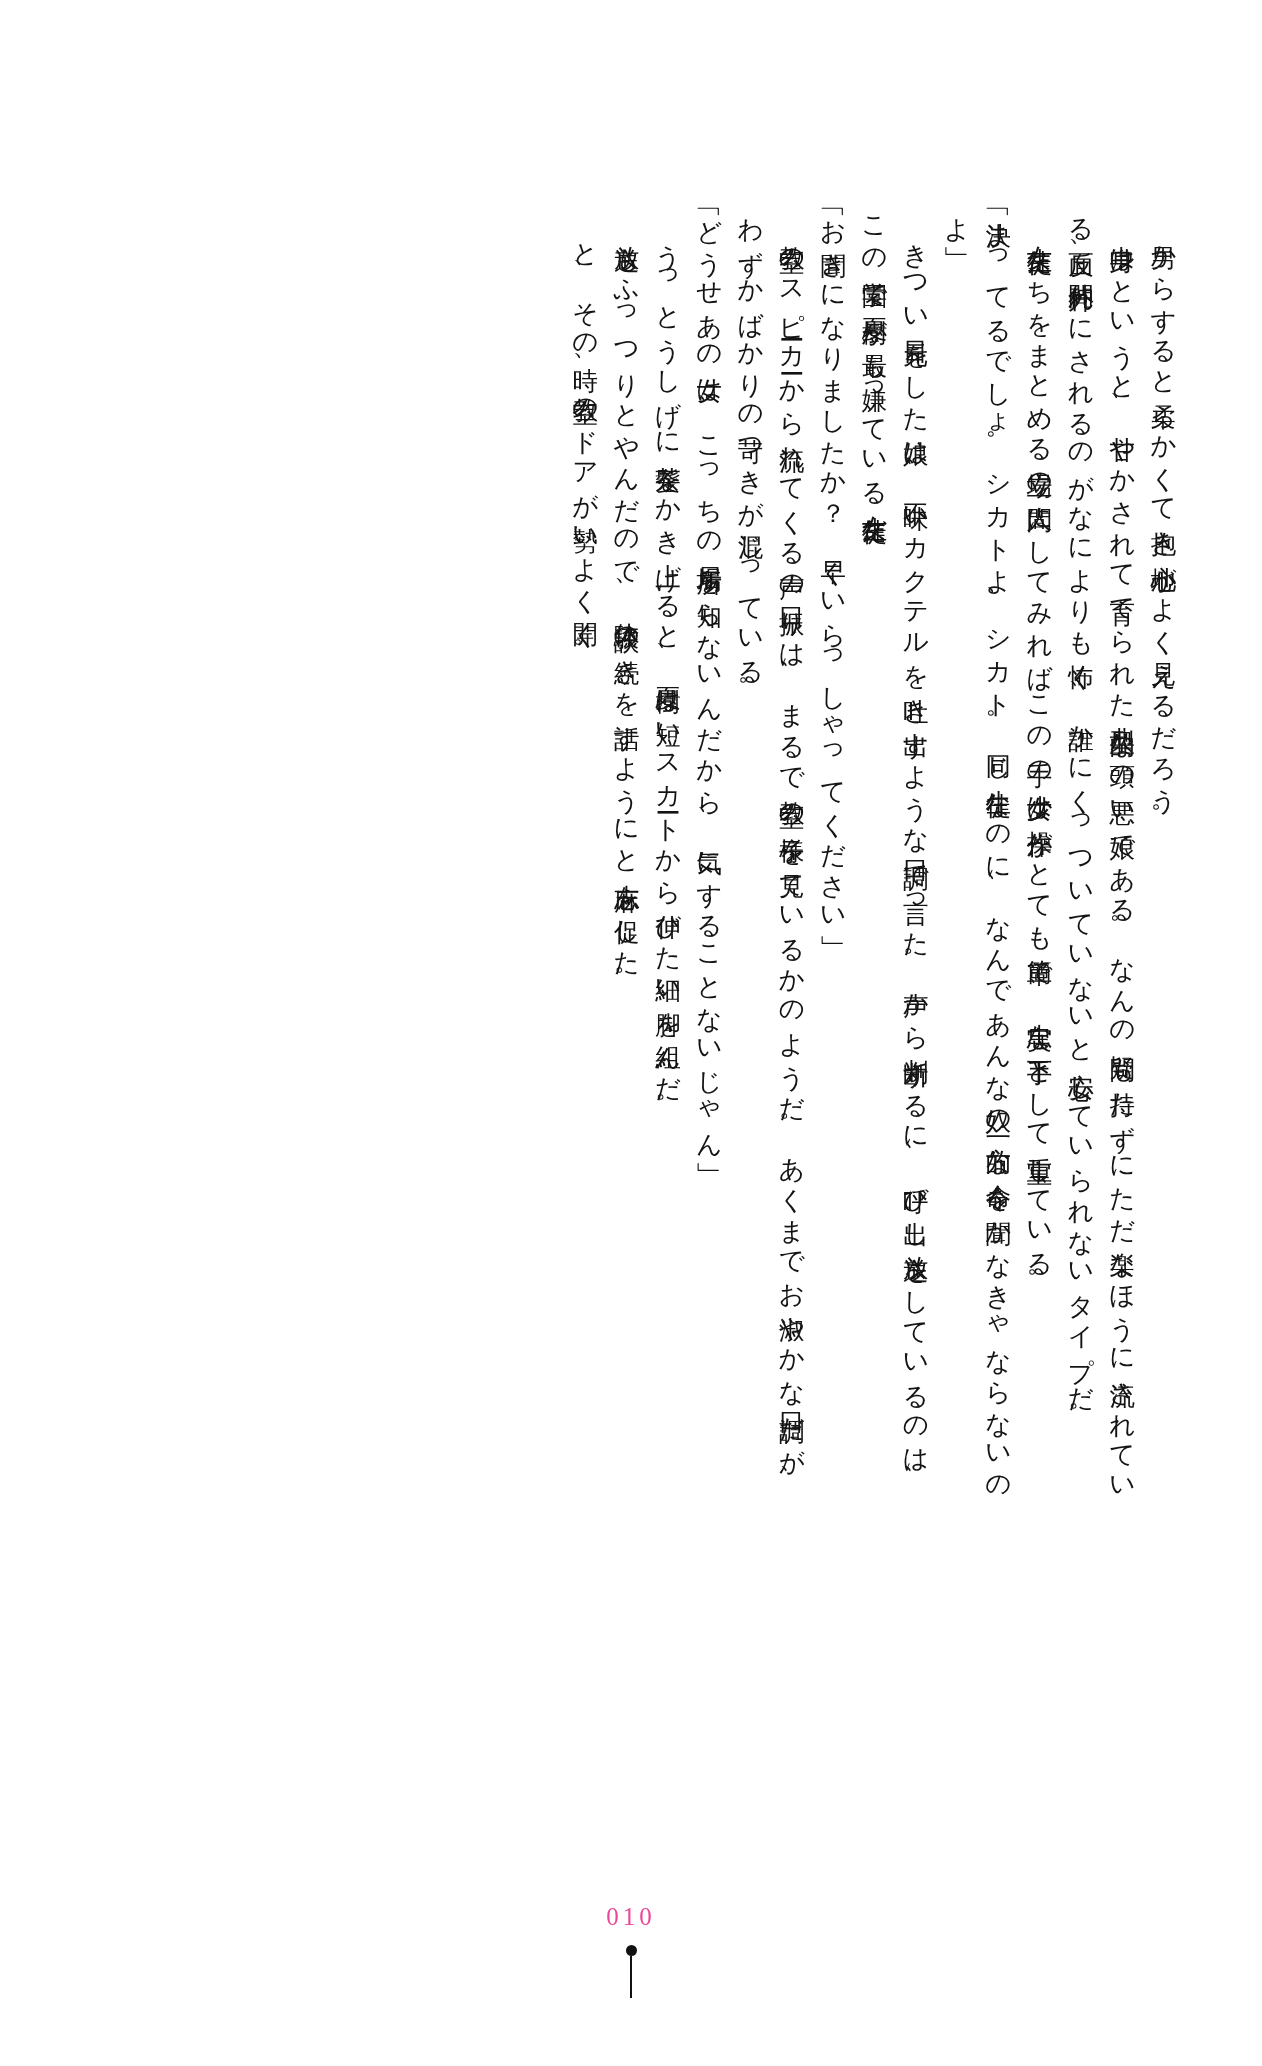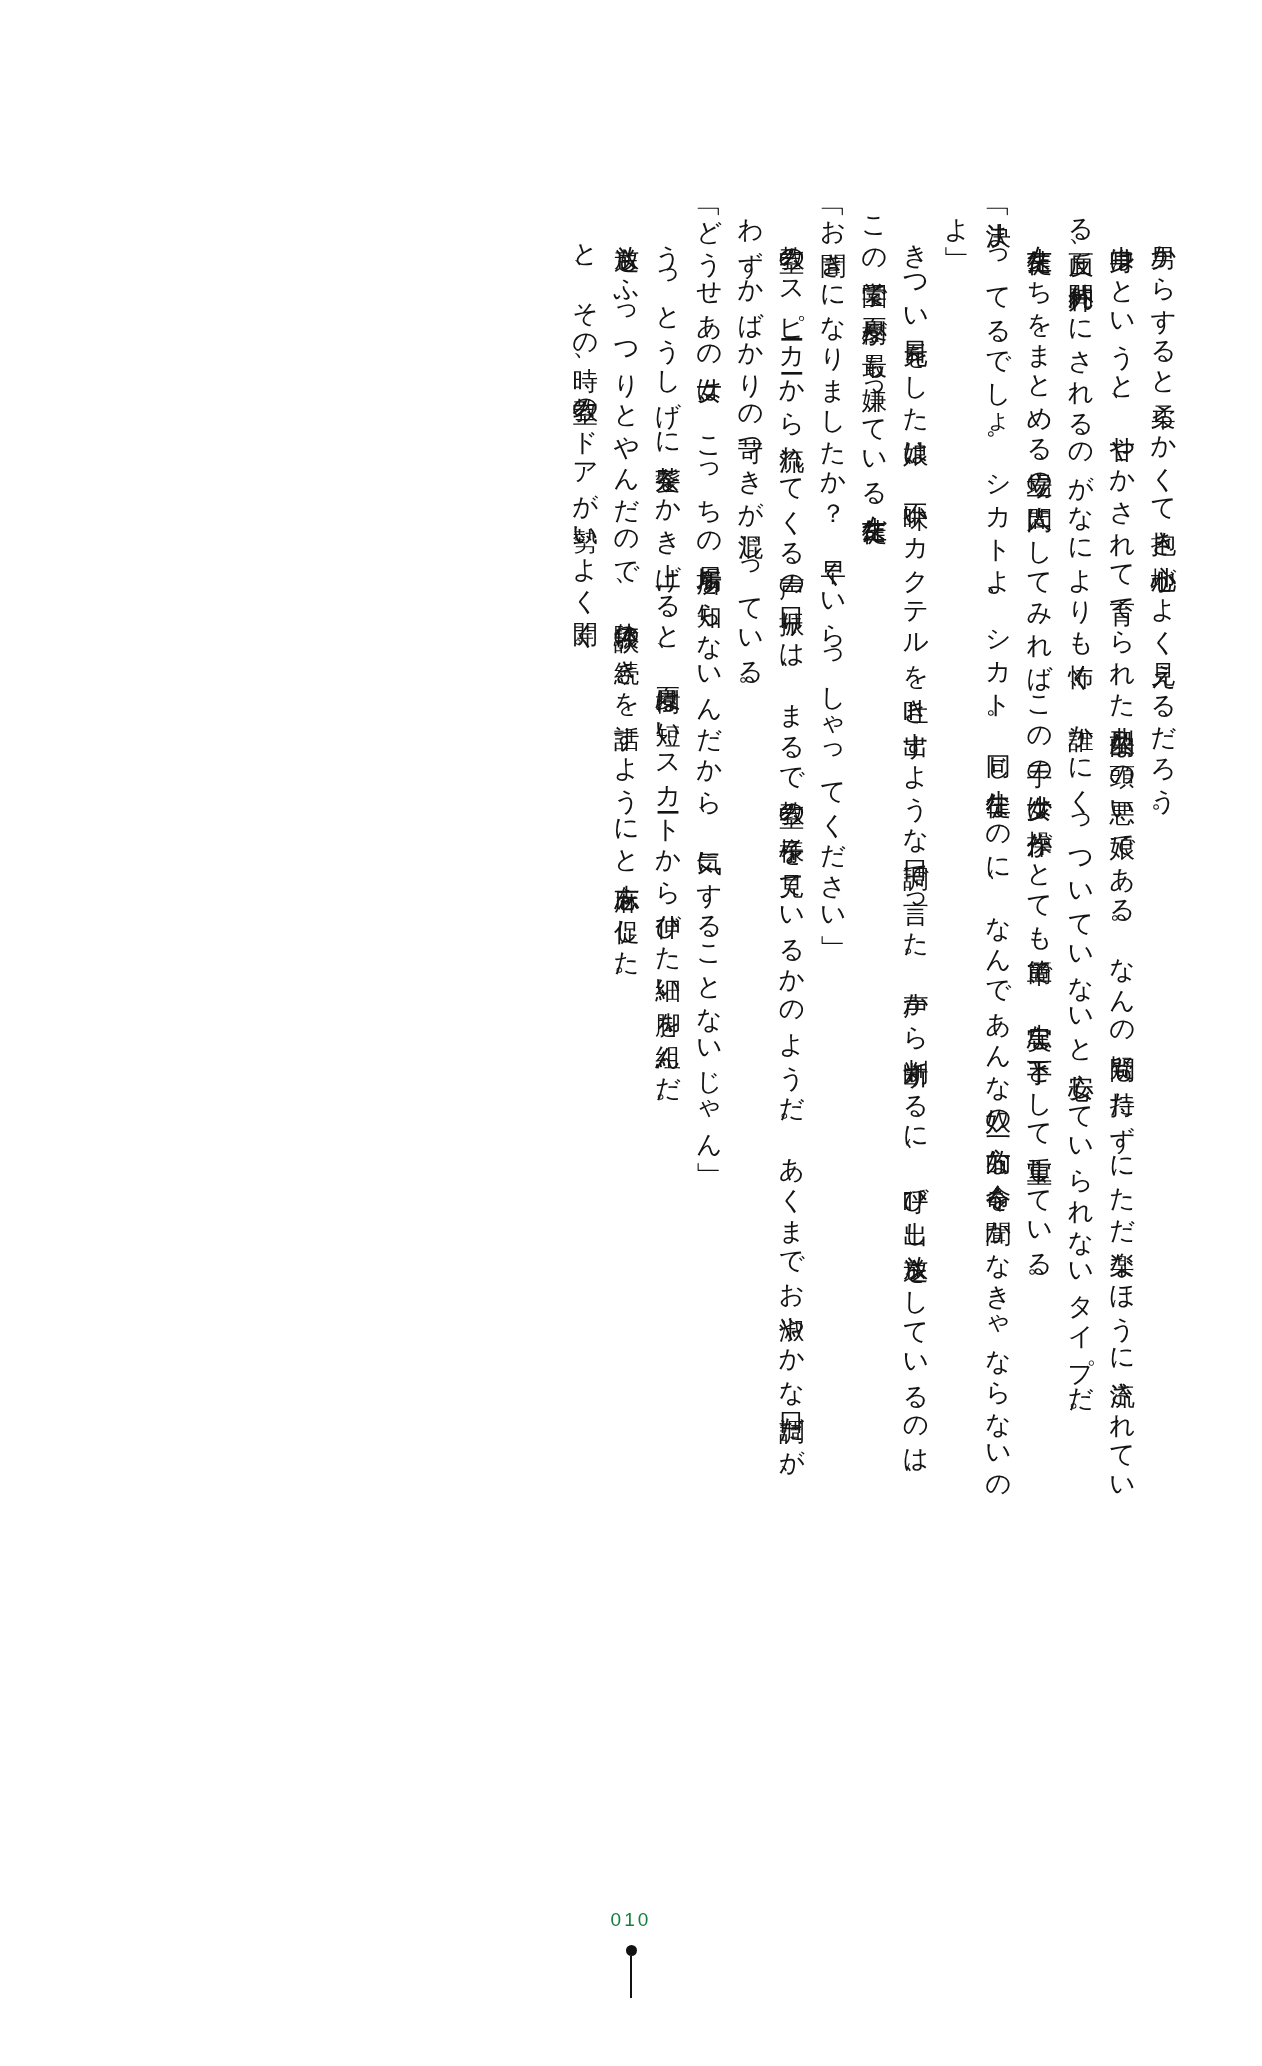--- a/index.html
+++ b/index.html
@@ -54,24 +54,24 @@
 
   
   #folio {
     position: absolute;
     left: 0;
     right: 0;
     bottom: 68px;
     text-align: center;
   }
   #folio .num {
-    font-family: Liberation Sans, sans-serif;
-    font-size: 19px;
+    font-family: Liberation Serif, serif;
+    font-size: 25px;
     letter-spacing: 0.16em;
-    color: #15803d;
+    color: #ec4899;
   }
   #folio .dot {
     width: 11px;
     height: 11px;
     border-radius: 50%;
     background: #111111;
     margin: 14px auto 0 auto;
   }
   #folio .rule {
     width: 2px;

